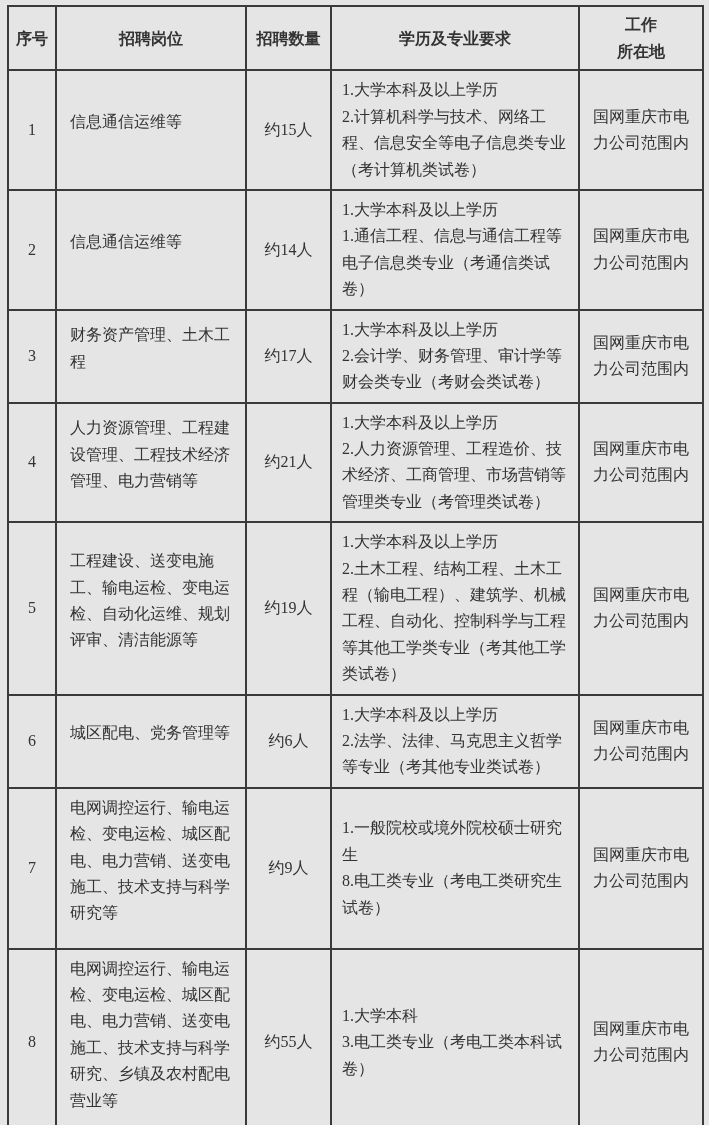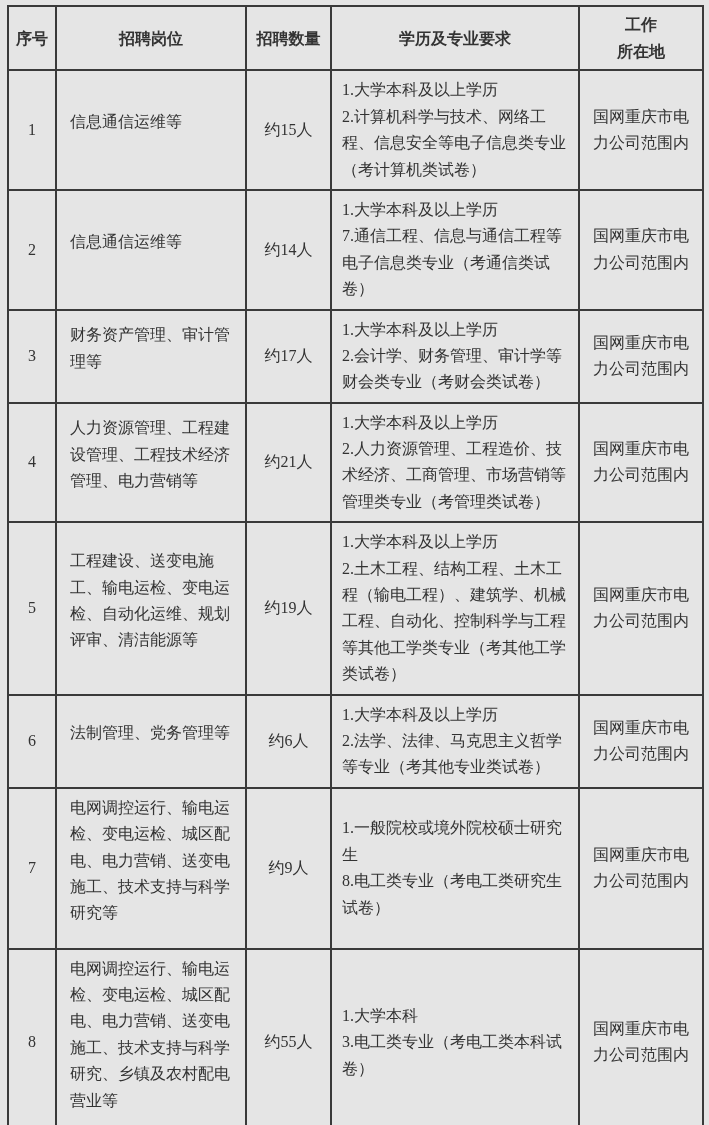--- a/index.html
+++ b/index.html
@@ -95,27 +95,27 @@
           <span class="req-line">2.计算机科学与技术、网络工程、信息安全等电子信息类专业（考计算机类试卷）</span>
         </td>
         <td class="cell-loc">国网重庆市电力公司范围内</td>
       </tr>
       <tr style="height:107px;">
         <td class="cell-no">2</td>
         <td class="cell-pos">信息通信运维等</td>
         <td class="cell-cnt">约14人</td>
         <td class="cell-req">
           <span class="req-line">1.大学本科及以上学历</span>
-          <span class="req-line">7.通信工程、信息与通信工程等电子信息类专业（考通信类试卷）</span>
+          <span class="req-line">1.通信工程、信息与通信工程等电子信息类专业（考通信类试卷）</span>
         </td>
         <td class="cell-loc">国网重庆市电力公司范围内</td>
       </tr>
       <tr style="height:90px;">
         <td class="cell-no">3</td>
-        <td class="cell-pos">财务资产管理、审计管理等</td>
+        <td class="cell-pos">财务资产管理、土木工程</td>
         <td class="cell-cnt">约17人</td>
         <td class="cell-req">
           <span class="req-line">1.大学本科及以上学历</span>
           <span class="req-line">2.会计学、财务管理、审计学等财会类专业（考财会类试卷）</span>
         </td>
         <td class="cell-loc">国网重庆市电力公司范围内</td>
       </tr>
       <tr style="height:118px;">
         <td class="cell-no">4</td>
         <td class="cell-pos">人力资源管理、工程建设管理、工程技术经济管理、电力营销等</td>
@@ -131,21 +131,21 @@
         <td class="cell-pos">工程建设、送变电施工、输电运检、变电运检、自动化运维、规划评审、清洁能源等</td>
         <td class="cell-cnt">约19人</td>
         <td class="cell-req">
           <span class="req-line">1.大学本科及以上学历</span>
           <span class="req-line">2.土木工程、结构工程、土木工程（输电工程）、建筑学、机械工程、自动化、控制科学与工程等其他工学类专业（考其他工学类试卷）</span>
         </td>
         <td class="cell-loc">国网重庆市电力公司范围内</td>
       </tr>
       <tr style="height:82px;">
         <td class="cell-no">6</td>
-        <td class="cell-pos">法制管理、党务管理等</td>
+        <td class="cell-pos">城区配电、党务管理等</td>
         <td class="cell-cnt">约6人</td>
         <td class="cell-req">
           <span class="req-line">1.大学本科及以上学历</span>
           <span class="req-line">2.法学、法律、马克思主义哲学等专业（考其他专业类试卷）</span>
         </td>
         <td class="cell-loc">国网重庆市电力公司范围内</td>
       </tr>
       <tr style="height:128px;">
         <td class="cell-no">7</td>
         <td class="cell-pos">电网调控运行、输电运检、变电运检、城区配电、电力营销、送变电施工、技术支持与科学研究等</td>

